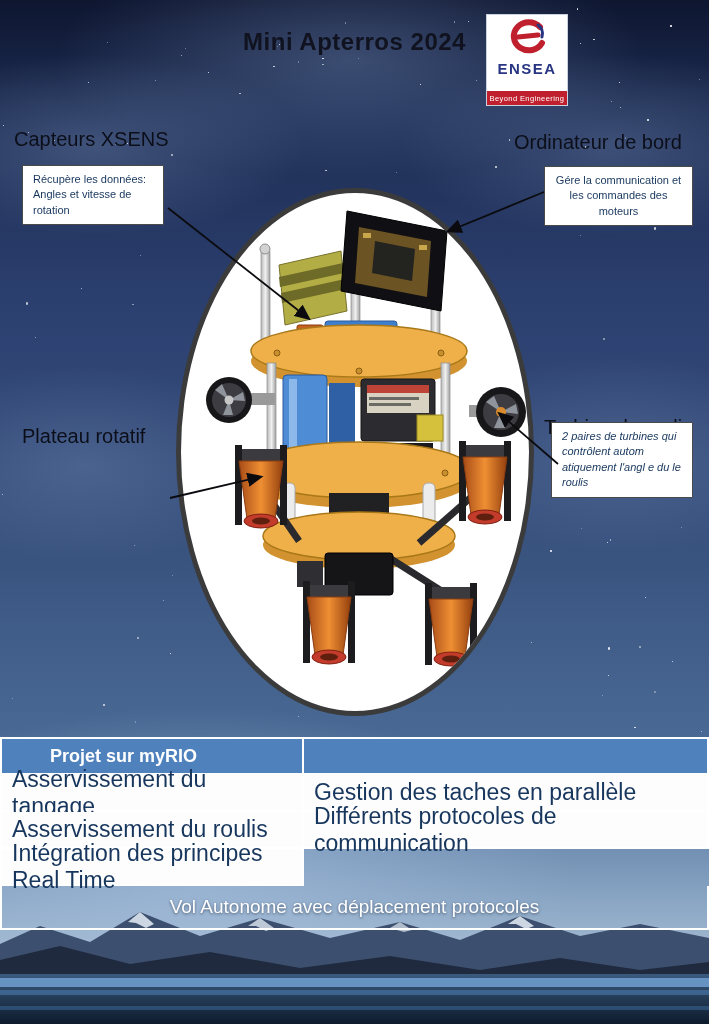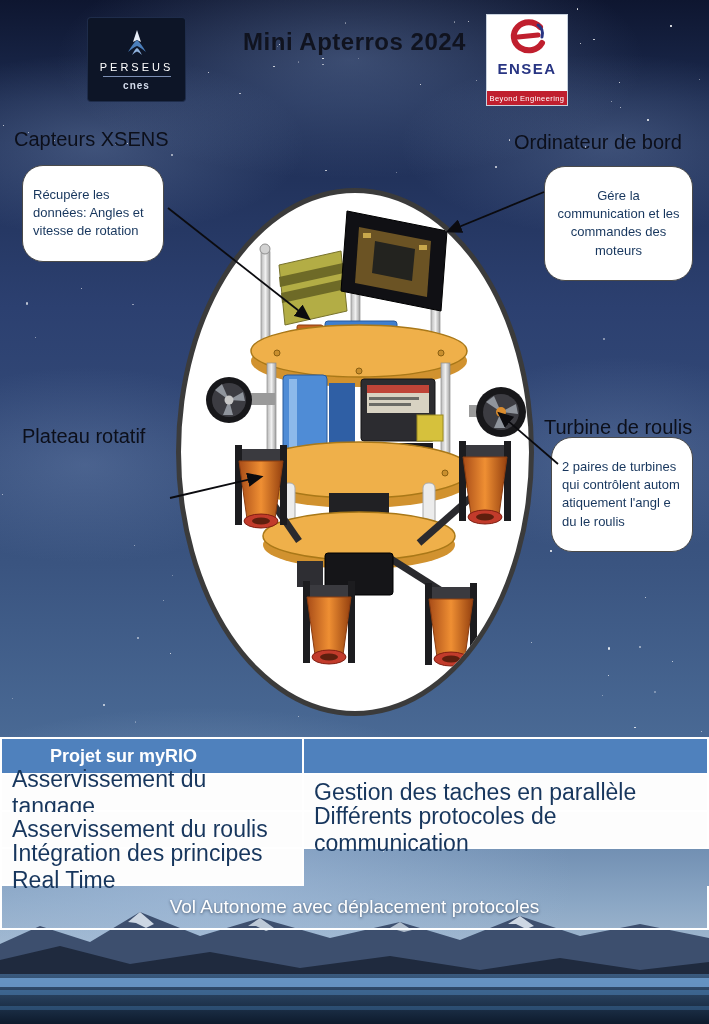--- a/index.html
+++ b/index.html
@@ -50,26 +50,26 @@
 
   
   .big-label { position:absolute; z-index:6; font-size:20px; color:#0c0f1a; font-weight:500; }
   .lbl-xsens   { left:14px;  top:128px; }
   .lbl-obc     { left:514px; top:131px; }
   .lbl-plateau { left:22px;  top:425px; }
   .lbl-turbine { left:544px; top:416px; }
 
   .callout {
     position:absolute; z-index:6; background:#ffffff; border:1px solid #4a4a4a;
-    border-radius:21px; padding:20px 10px; font-size:13px; line-height:1.4; color:#17365d;
+    border-radius:0; padding:6px 10px; font-size:11px; line-height:1.4; color:#17365d;
   }
   .co-xsens   { left:22px;  top:165px; width:142px; }
   .co-obc     { left:544px; top:166px; width:149px;text-align:center; }
   .co-plateau { left:22px;  top:459px; width:144px; }
-  .co-turbine { left:551px; top:437px; width:142px; }
+  .co-turbine { left:551px; top:422px; width:142px;font-style:italic; }
 
   
   .drone-ellipse {
     position:absolute; left:176px; top:188px; width:358px; height:528px; z-index:4;
     background:#ffffff; border:5px solid #3b3b3b; border-radius:50%; overflow:hidden;
   }
   .drone-ellipse svg { display:block; }
 
   .arrows { position:absolute; left:0; top:0; z-index:7; pointer-events:none; }
 
@@ -232,30 +232,20 @@
     <polygon points="390,54 400,48 412,56 404,58" fill="#cdd8e4" opacity=".8"></polygon>
     <path d="M0,86 L60,72 L130,90 L210,78 L300,94 L390,82 L480,96 L560,84 L640,96 L709,88 L709,150 L0,150 Z" fill="#1f2a3e"></path>
     <rect x="0" y="100" width="709" height="50" fill="url(#waterg)"></rect>
     <rect x="0" y="104" width="709" height="9" fill="#6e9fd0" opacity=".85"></rect>
     <rect x="0" y="116" width="709" height="5" fill="#4a7cae" opacity=".6"></rect>
     <rect x="0" y="132" width="709" height="4" fill="#3a6795" opacity=".55"></rect>
   </svg>
 
   <div class="page-title">Mini Apterros 2024</div>
 
-  <div class="perseus">
-    <svg width="34" height="30" viewBox="0 0 34 30">
-      <path d="M17 2 L21 14 L17 12 L13 14 Z" fill="#e8eef8"></path>
-      <path d="M8 24 Q14 14 17 12 Q20 14 26 24 Q20 19 17 18 Q14 19 8 24 Z" fill="#4a7ebb"></path>
-      <path d="M12 27 Q15 21 17 20 Q19 21 22 27 Q19 24 17 23.5 Q15 24 12 27 Z" fill="#8fb2dd"></path>
-    </svg>
-    <div class="p-name">PERSEUS</div>
-    <div class="p-divider"></div>
-    <div class="p-org">cnes</div>
-  </div>
 
   <div class="ensea">
     <svg width="46" height="44" viewBox="0 0 46 44">
       <path d="M36 12 A15 14 0 1 0 38 28" fill="none" stroke="#c01f2e" stroke-width="6" stroke-linecap="round"></path>
       <path d="M14 22 L34 20" stroke="#c01f2e" stroke-width="5" stroke-linecap="round"></path>
       <path d="M34 10 Q40 14 38 22" fill="none" stroke="#283583" stroke-width="3" stroke-linecap="round"></path>
     </svg>
     <div class="e-name">ENSEA</div>
     <div class="e-banner">Beyond Engineering</div>
   </div>

